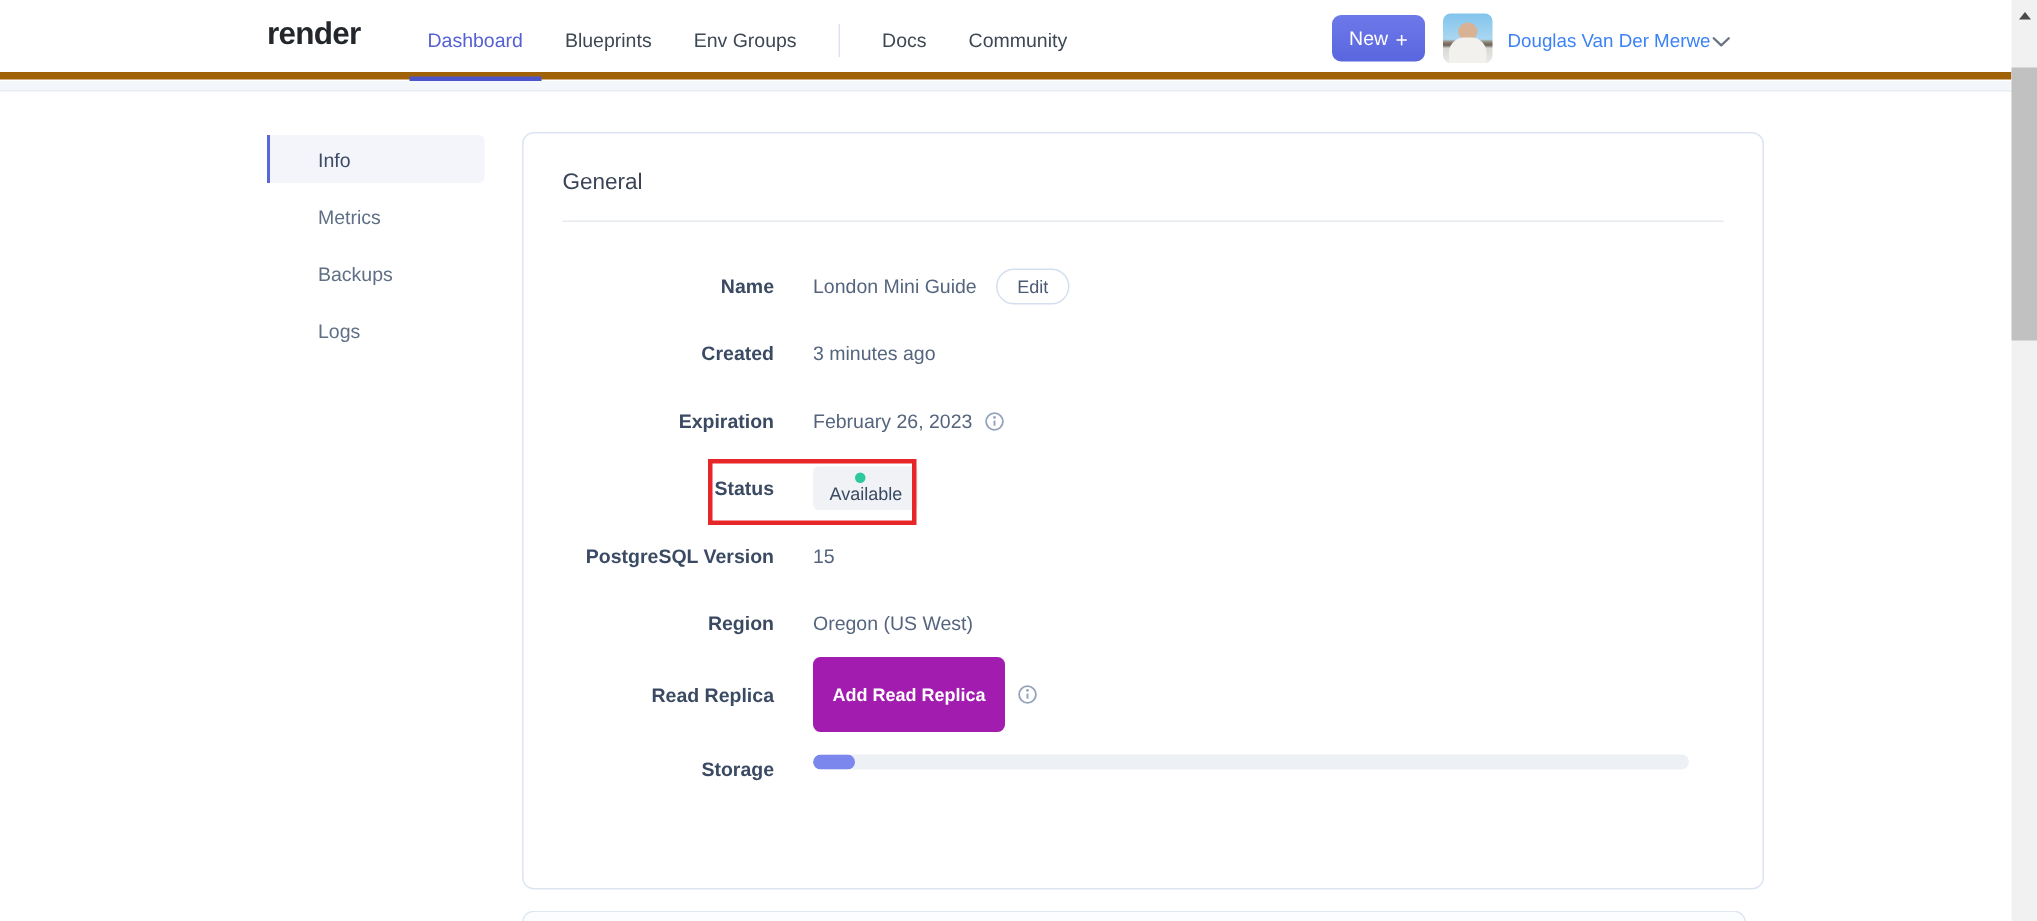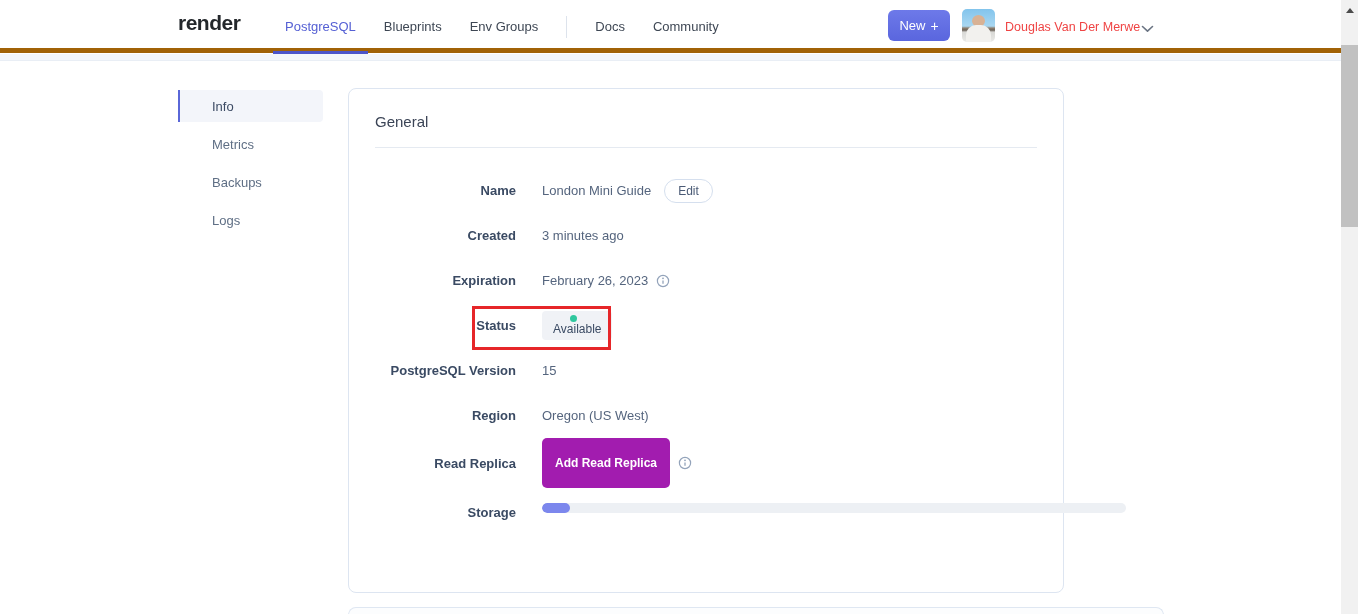--- a/index.html
+++ b/index.html
@@ -25,21 +25,21 @@
     justify-content:center; gap:5px; }
   .new-btn .plus { font-size:14px; }
   .avatar { position:absolute; left:962px; top:9px; width:33px; height:33px; border-radius:5px;
     overflow:hidden; cursor:pointer; background:linear-gradient(180deg,#82c4ec 0%,#a9d7f1 52%,
     #8f7f6e 58%,#6b635a 64%,#d9d9d6 70%,#e9e9e7 100%); }
   .avatar .head { position:absolute; left:10px; top:6px; width:13px; height:12px; border-radius:50%;
     background:#d8b295; }
   .avatar .shirt { position:absolute; left:4px; top:16px; width:25px; height:18px;
     border-radius:10px 10px 0 0; background:#f2f1ee; }
   .user-name { position:absolute; left:1005px; top:0; height:53px; display:flex; align-items:center;
-    font-size:12.5px; color:#ef4444; cursor:pointer; }
+    font-size:12.5px; color:#3b82f6; cursor:pointer; }
   .chevron { position:absolute; left:1141px; top:19px; cursor:pointer; }
 
   
   .subbar { position:absolute; left:0; top:54px; width:1341px; height:7px; background:#f3f6fa;
     border-bottom:1px solid #e9eef5; }
 
   
   .scrollbar { position:absolute; right:0; top:0; width:17px; height:614px; background:#f1f1f1; z-index:9; }
   .scroll-up { position:absolute; top:3px; left:0; width:17px; height:14px; display:flex;
     align-items:center; justify-content:center; cursor:pointer; }
@@ -49,21 +49,21 @@
 
   
   .sidebar { position:absolute; left:178px; top:90px; width:145px; }
   .side-item { position:relative; height:32px; display:flex; align-items:center; padding-left:34px;
     font-size:13px; color:#5f6f85; cursor:pointer; margin-bottom:6px; }
   .side-item.active { background:#f3f5fa; border-radius:4px; color:#3c4b64; }
   .side-item.active::before { content:""; position:absolute; left:0; top:0; bottom:0; width:2px;
     background:#5a67d8; }
 
   
-  .card { position:absolute; left:348px; top:88px; width:716px; height:505px; background:#fff;
+  .card { position:absolute; left:348px; top:88px; width:828px; height:505px; background:#fff;
     border:1px solid #dde5f1; border-radius:8px; }
   .card-title { padding:22px 0 0 26px; font-size:15px; color:#3b4456; line-height:22px; }
   .card-divider { margin:14px 26px 0 26px; height:1px; background:#e5eaf1; }
   .rows { padding-top:20px; }
   .row { display:flex; align-items:center; min-height:45px; padding-left:26px; }
   .row-label { width:141px; text-align:right; font-size:13px; font-weight:600; color:#3a4a63; flex:none; }
   .row-value { margin-left:26px; font-size:13px; color:#55657e; display:flex; align-items:center; }
   .edit-btn { margin-left:13px; padding:4px 13px; background:#fff; border:1px solid #d5dfee;
     border-radius:13px; font-size:12px; color:#4a5a75; font-family:inherit; cursor:pointer; }
   .info-icon { margin-left:8px; display:inline-flex; cursor:pointer; }
@@ -90,21 +90,21 @@
     border:1px solid #dfe7f2; border-bottom:none; border-radius:8px 8px 0 0; background:#fcfdfe; }
 </style>
 </head>
 <body>
 
 <div class="page">
 
   <div class="header">
     <div class="logo">render</div>
     <div class="nav">
-      <a class="nav-item active">PostgreSQL</a>
+      <a class="nav-item active">Dashboard</a>
       <a class="nav-item">Blueprints</a>
       <a class="nav-item">Env Groups</a>
       <span class="nav-divider"></span>
       <a class="nav-item">Docs</a>
       <a class="nav-item">Community</a>
     </div>
     <button class="new-btn">
       <span>New</span>
       <span class="plus">+</span>
     </button>

